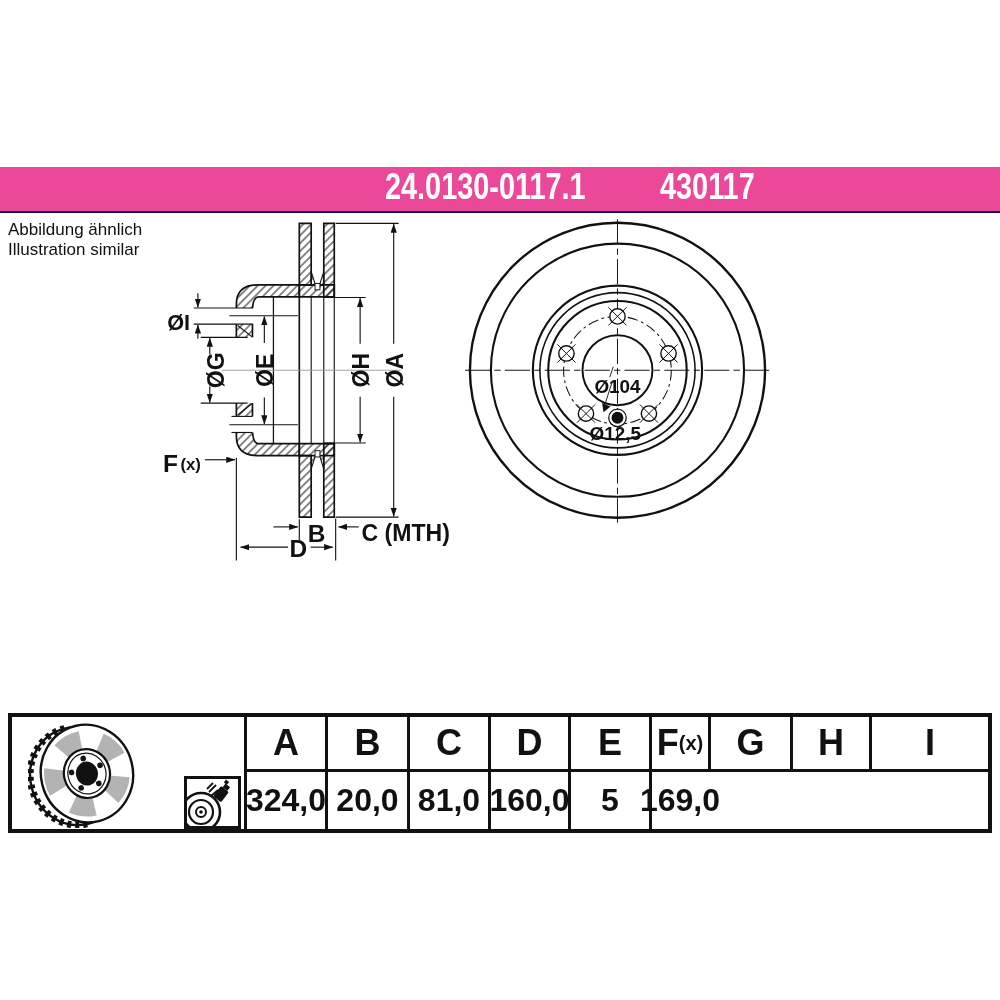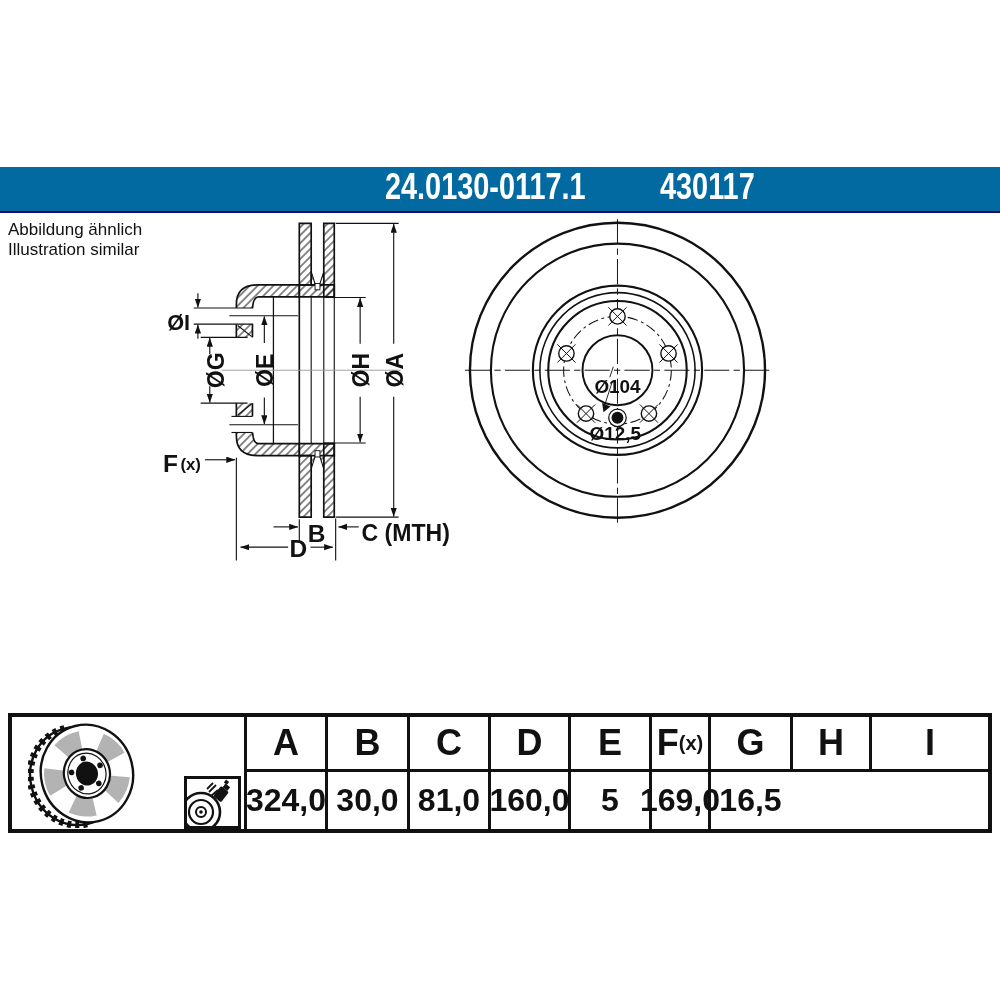--- a/index.html
+++ b/index.html
@@ -26,21 +26,21 @@
   #spec-table .cell{border-left:3px solid #111;display:flex;align-items:center;justify-content:center;box-sizing:border-box;}
   #spec-table .hd{border-bottom:3px solid #111;font-size:36px;font-weight:bold;}
   #spec-table .val{font-size:32px;font-weight:bold;}
   #spec-table .imgcell{grid-row:1 / span 2;border-left:none;position:relative;}
   .suffix{font-size:20px;font-weight:bold;}
   #coating-box{position:absolute;left:172px;top:59px;width:57px;height:53px;border:3px solid #111;box-sizing:border-box;background:#fff;}
 </style>
 </head>
 <body>
 
-<div id="headerbar" class="abs" style="background:#0369a1;">
+<div id="headerbar" class="abs" style="background:#ec4899;">
   <span id="part-number" class="num">24.0130-0117.1</span>
   <span id="article-number" class="num">430117</span>
 </div>
 
 <div id="note" class="abs">
   <div>Abbildung ähnlich</div>
   <div>Illustration similar</div>
 </div>
 
 <svg class="abs" style="left:0;top:215px;" width="1000" height="500" viewBox="0 215 1000 715">
@@ -270,19 +270,18 @@
   <div class="cell hd">
       <span>H</span>
       <span class="suffix"></span>
     </div>
   <div class="cell hd">
       <span>I</span>
       <span class="suffix"></span>
     </div>
 
   <div class="cell val">324,0</div>
-  <div class="cell val">30,0</div>
+  <div class="cell val">20,0</div>
   <div class="cell val">81,0</div>
   <div class="cell val">160,0</div>
   <div class="cell val">5</div>
   <div class="cell val">169,0</div>
-  <div class="cell val">16,5</div>
 </div>
 
 </body></html>

